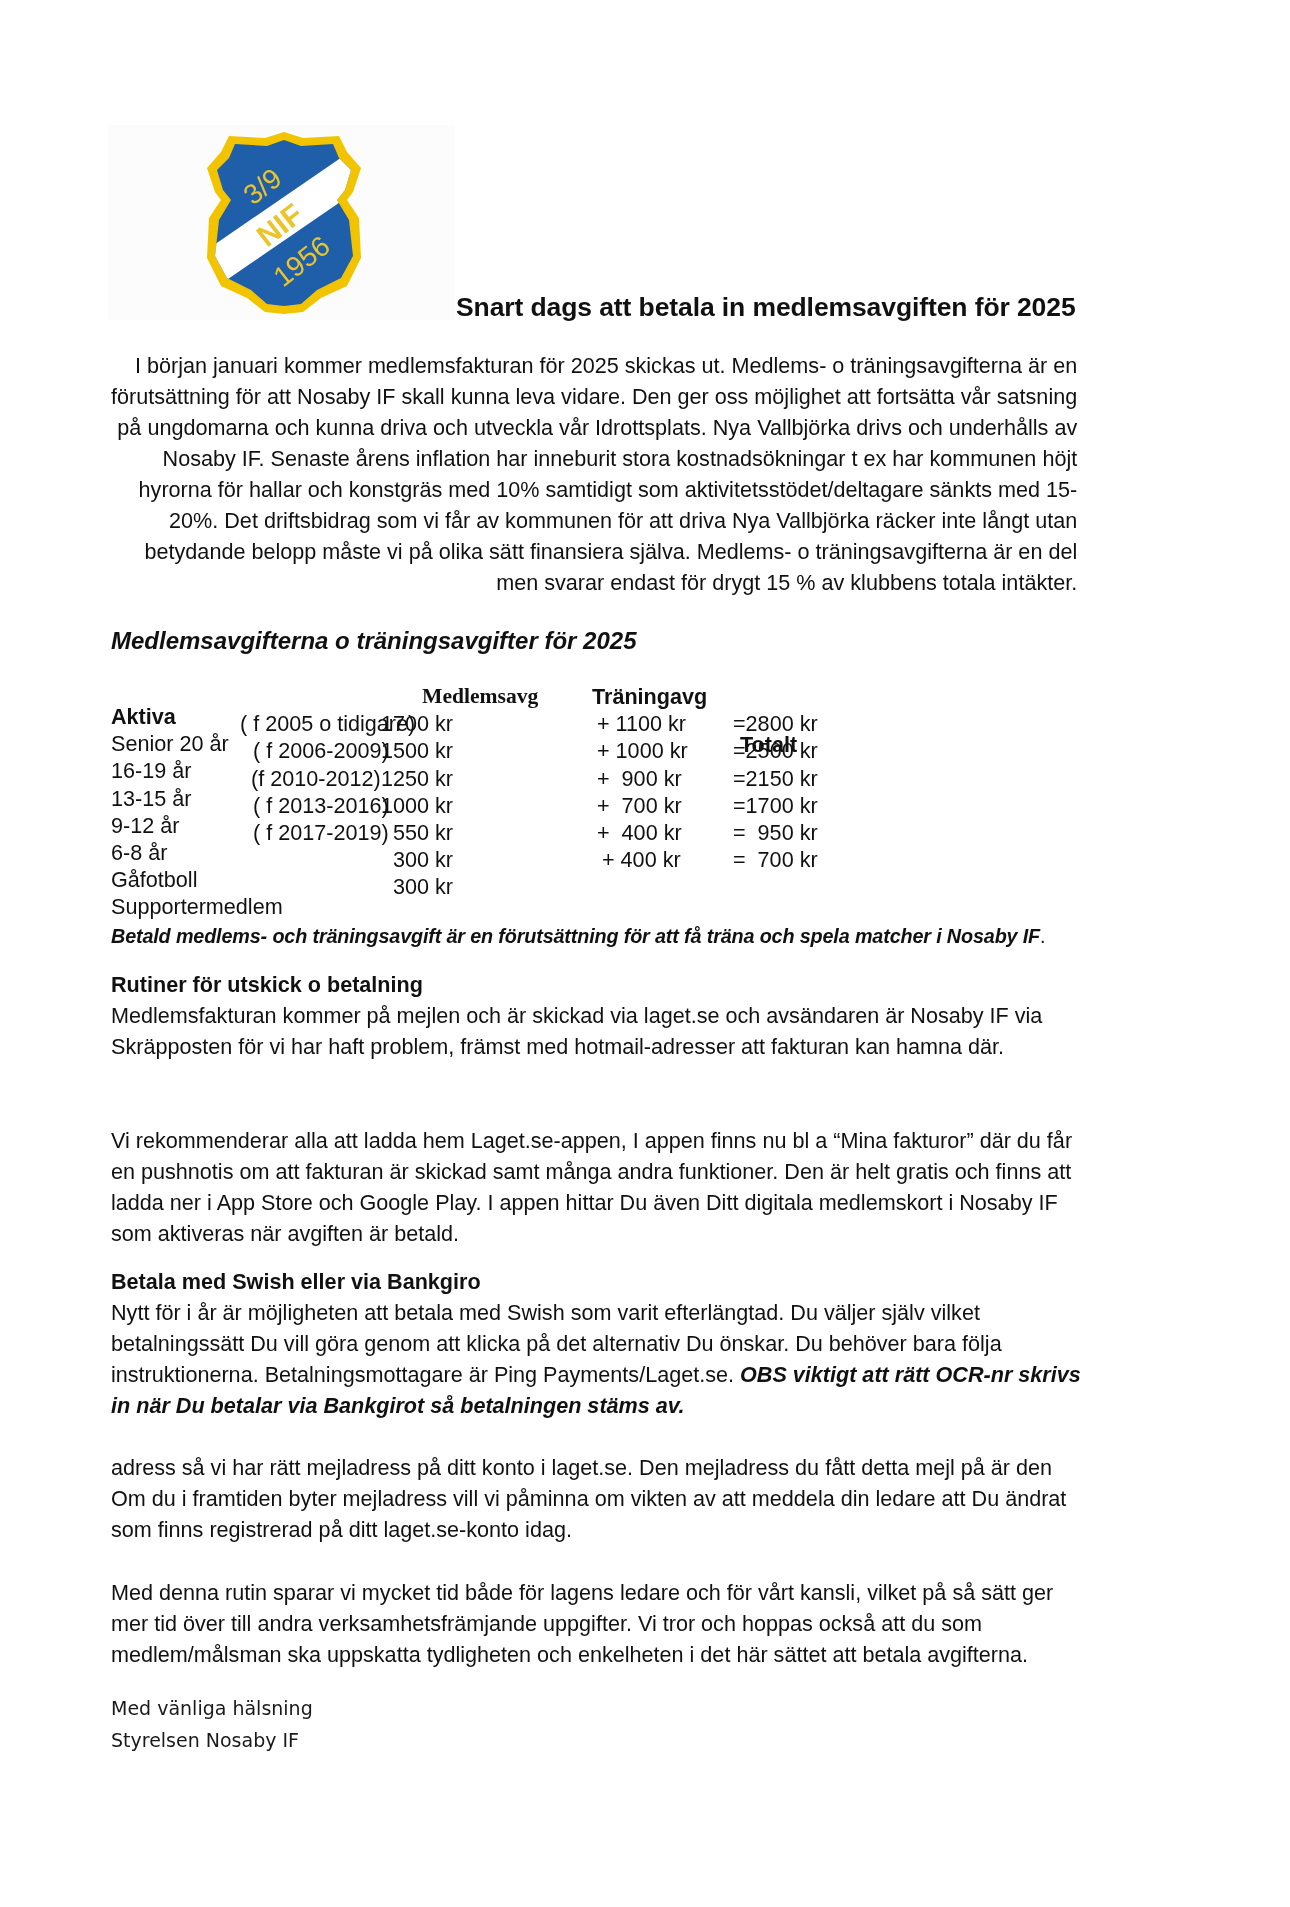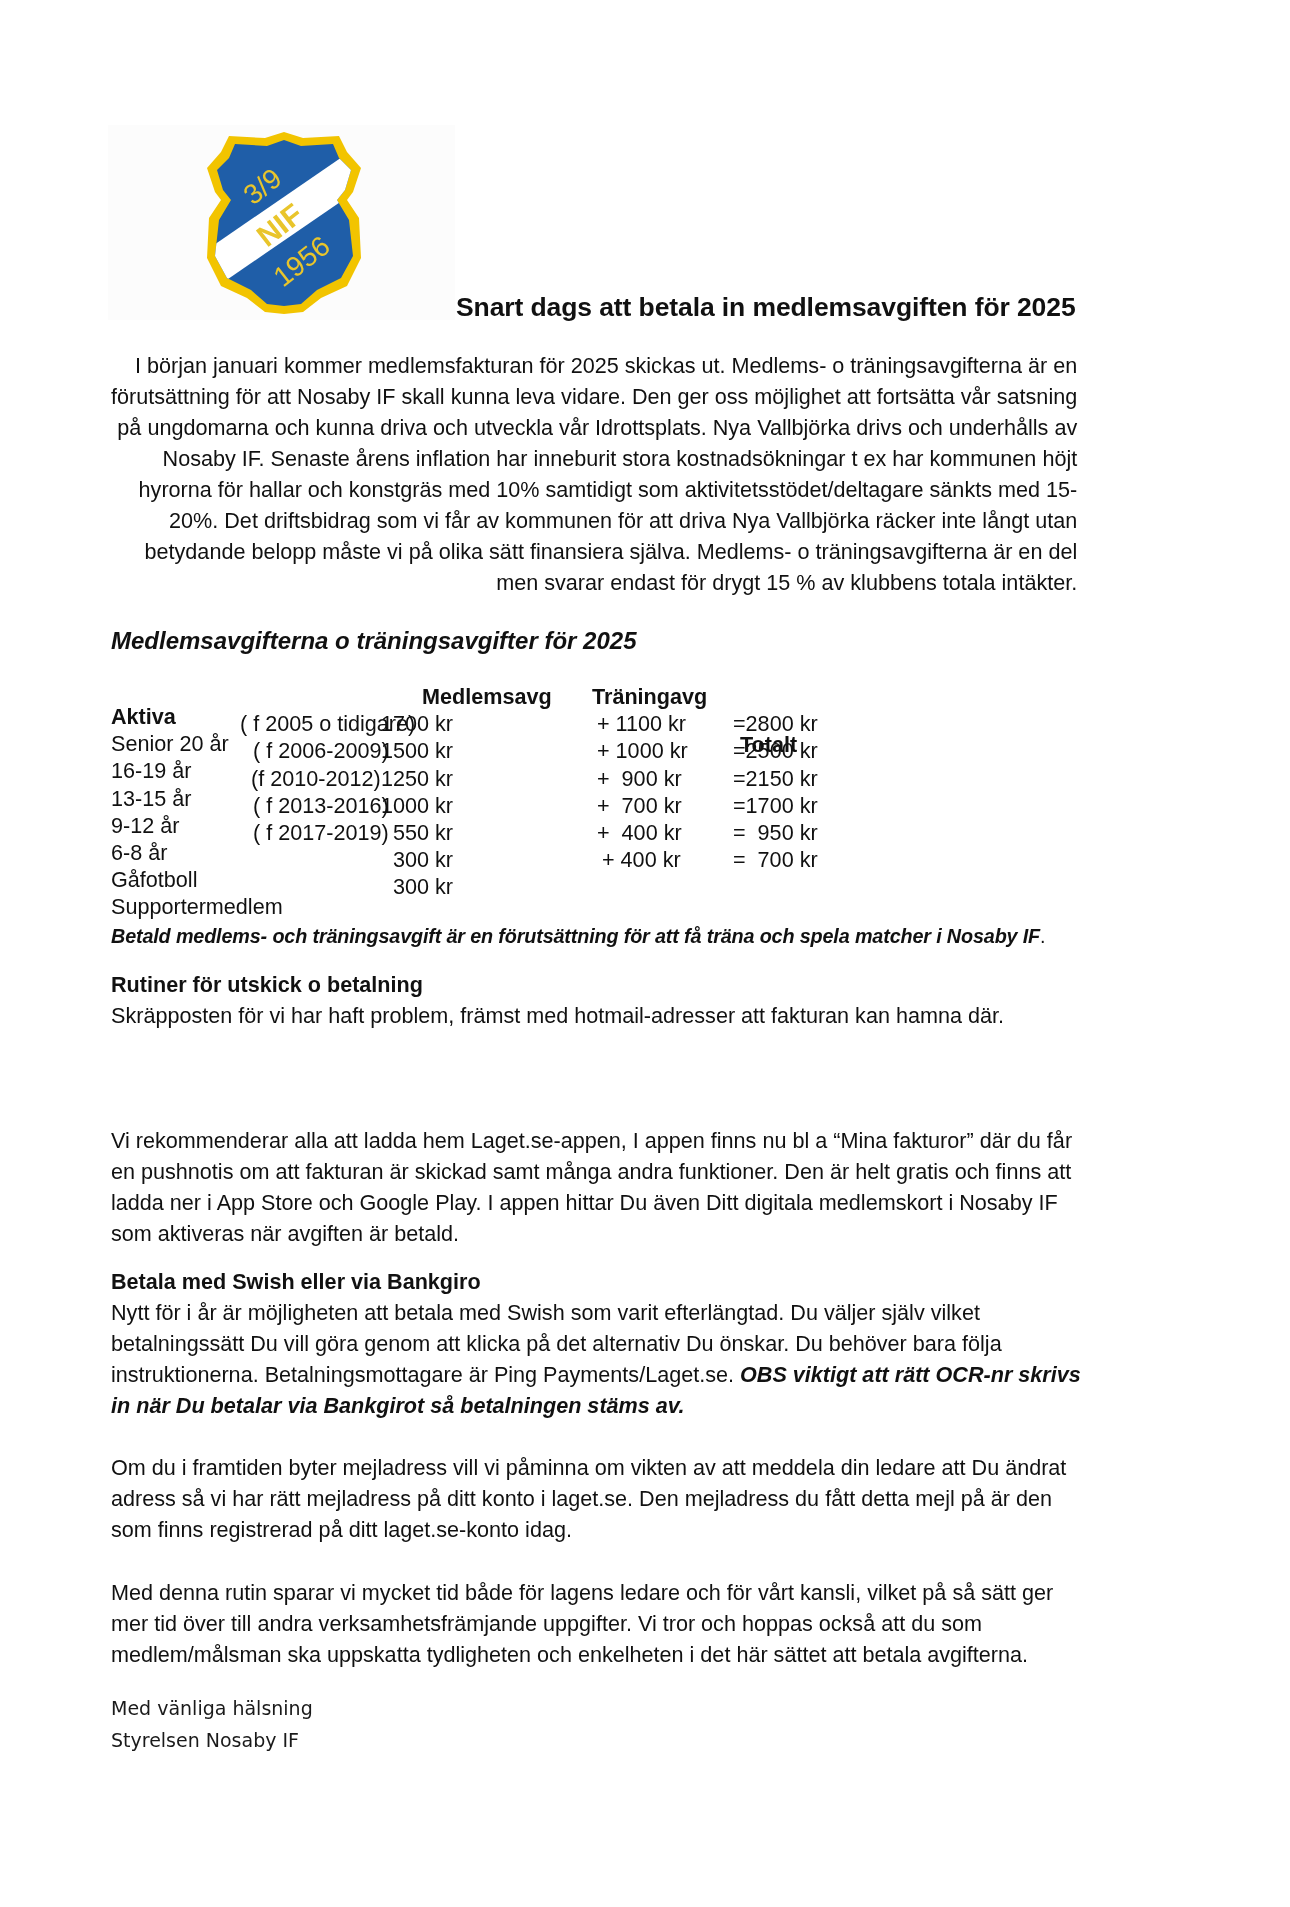--- a/index.html
+++ b/index.html
@@ -76,21 +76,21 @@
     .fee-row {
       position: relative;
       height: 27.2px;
       line-height: 27px;
       white-space: nowrap;
     }
     .fee-row span { position: absolute; top: 0; }
     .fee-header { font-weight: bold; }
     .c-cat { left: 0; margin-top: 20px; }
     .c-years { left: 142px; }
-    .c-memb-h { left: 311px; }
+    .c-memb-h { left: 311px; font-family: Liberation Serif, serif; }
     .c-train-h { left: 481px; }
     .c-total-h { left: 629px; margin-top: 48px; }
     .c-memb { right: 378px; text-align: right; }
     .c-train { left: 486px; }
     .c-total { left: 622px; }
 
     .fee-note {
       position: absolute;
       left: 111px;
       top: 925px;
@@ -213,41 +213,42 @@
       <span class="c-memb">300 kr</span>
       <span class="c-train"></span>
       <span class="c-total"></span>
     </div>
   </div>
 
   <div class="fee-note"><span>Betald medlems- och träningsavgift är en förutsättning för att få träna och spela matcher i Nosaby IF</span><span style="font-weight:normal;font-style:normal">.</span></div>
 
   <div class="text-block routine">
     <span class="line section-heading">Rutiner för utskick o betalning</span>
+    <span class="line">Medlemsfakturan kommer på mejlen och är skickad via laget.se och avsändaren är Nosaby IF via</span>
     <span class="line">Skräpposten för vi har haft problem, främst med hotmail-adresser att fakturan kan hamna där.</span>
   </div>
 
   <div class="text-block app-para">
     <span class="line">Vi rekommenderar alla att ladda hem Laget.se-appen, I appen finns nu bl a “Mina fakturor” där du får</span>
     <span class="line">en pushnotis om att fakturan är skickad samt många andra funktioner. Den är helt gratis och finns att</span>
     <span class="line">ladda ner i App Store och Google Play. I appen hittar Du även Ditt digitala medlemskort i Nosaby IF</span>
     <span class="line">som aktiveras när avgiften är betald.</span>
   </div>
 
   <div class="text-block swish">
     <span class="line section-heading">Betala med Swish eller via Bankgiro</span>
     <span class="line">Nytt för i år är möjligheten att betala med Swish som varit efterlängtad. Du väljer själv vilket</span>
     <span class="line">betalningssätt Du vill göra genom att klicka på det alternativ Du önskar. Du behöver bara följa</span>
     <span class="line"><span style="white-space:pre">instruktionerna. Betalningsmottagare är Ping Payments/Laget.se. </span><span class="bi">OBS viktigt att rätt OCR-nr skrivs</span></span>
     <span class="line bi">in när Du betalar via Bankgirot så betalningen stäms av.</span>
   </div>
 
   <div class="text-block email-para">
+    <span class="line">adress så vi har rätt mejladress på ditt konto i laget.se. Den mejladress du fått detta mejl på är den</span>
     <span class="line">Om du i framtiden byter mejladress vill vi påminna om vikten av att meddela din ledare att Du ändrat</span>
-    <span class="line">adress så vi har rätt mejladress på ditt konto i laget.se. Den mejladress du fått detta mejl på är den</span>
     <span class="line">som finns registrerad på ditt laget.se-konto idag.</span>
   </div>
 
   <div class="text-block routine-para">
     <span class="line">Med denna rutin sparar vi mycket tid både för lagens ledare och för vårt kansli, vilket på så sätt ger</span>
     <span class="line">mer tid över till andra verksamhetsfrämjande uppgifter. Vi tror och hoppas också att du som</span>
     <span class="line">medlem/målsman ska uppskatta tydligheten och enkelheten i det här sättet att betala avgifterna.</span>
   </div>
 
   <div class="signoff">

